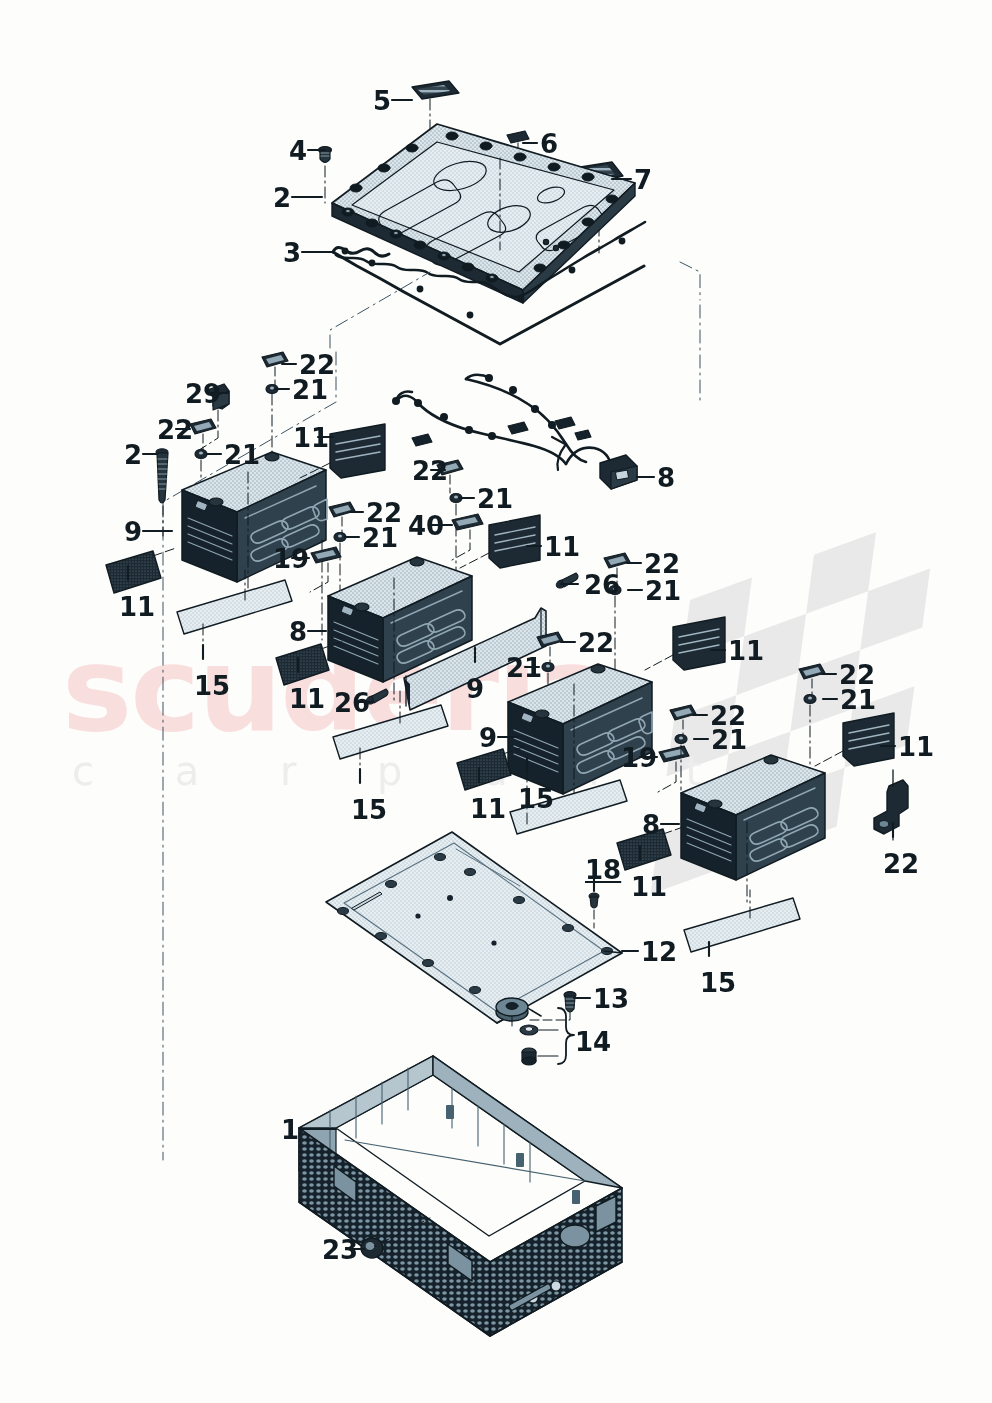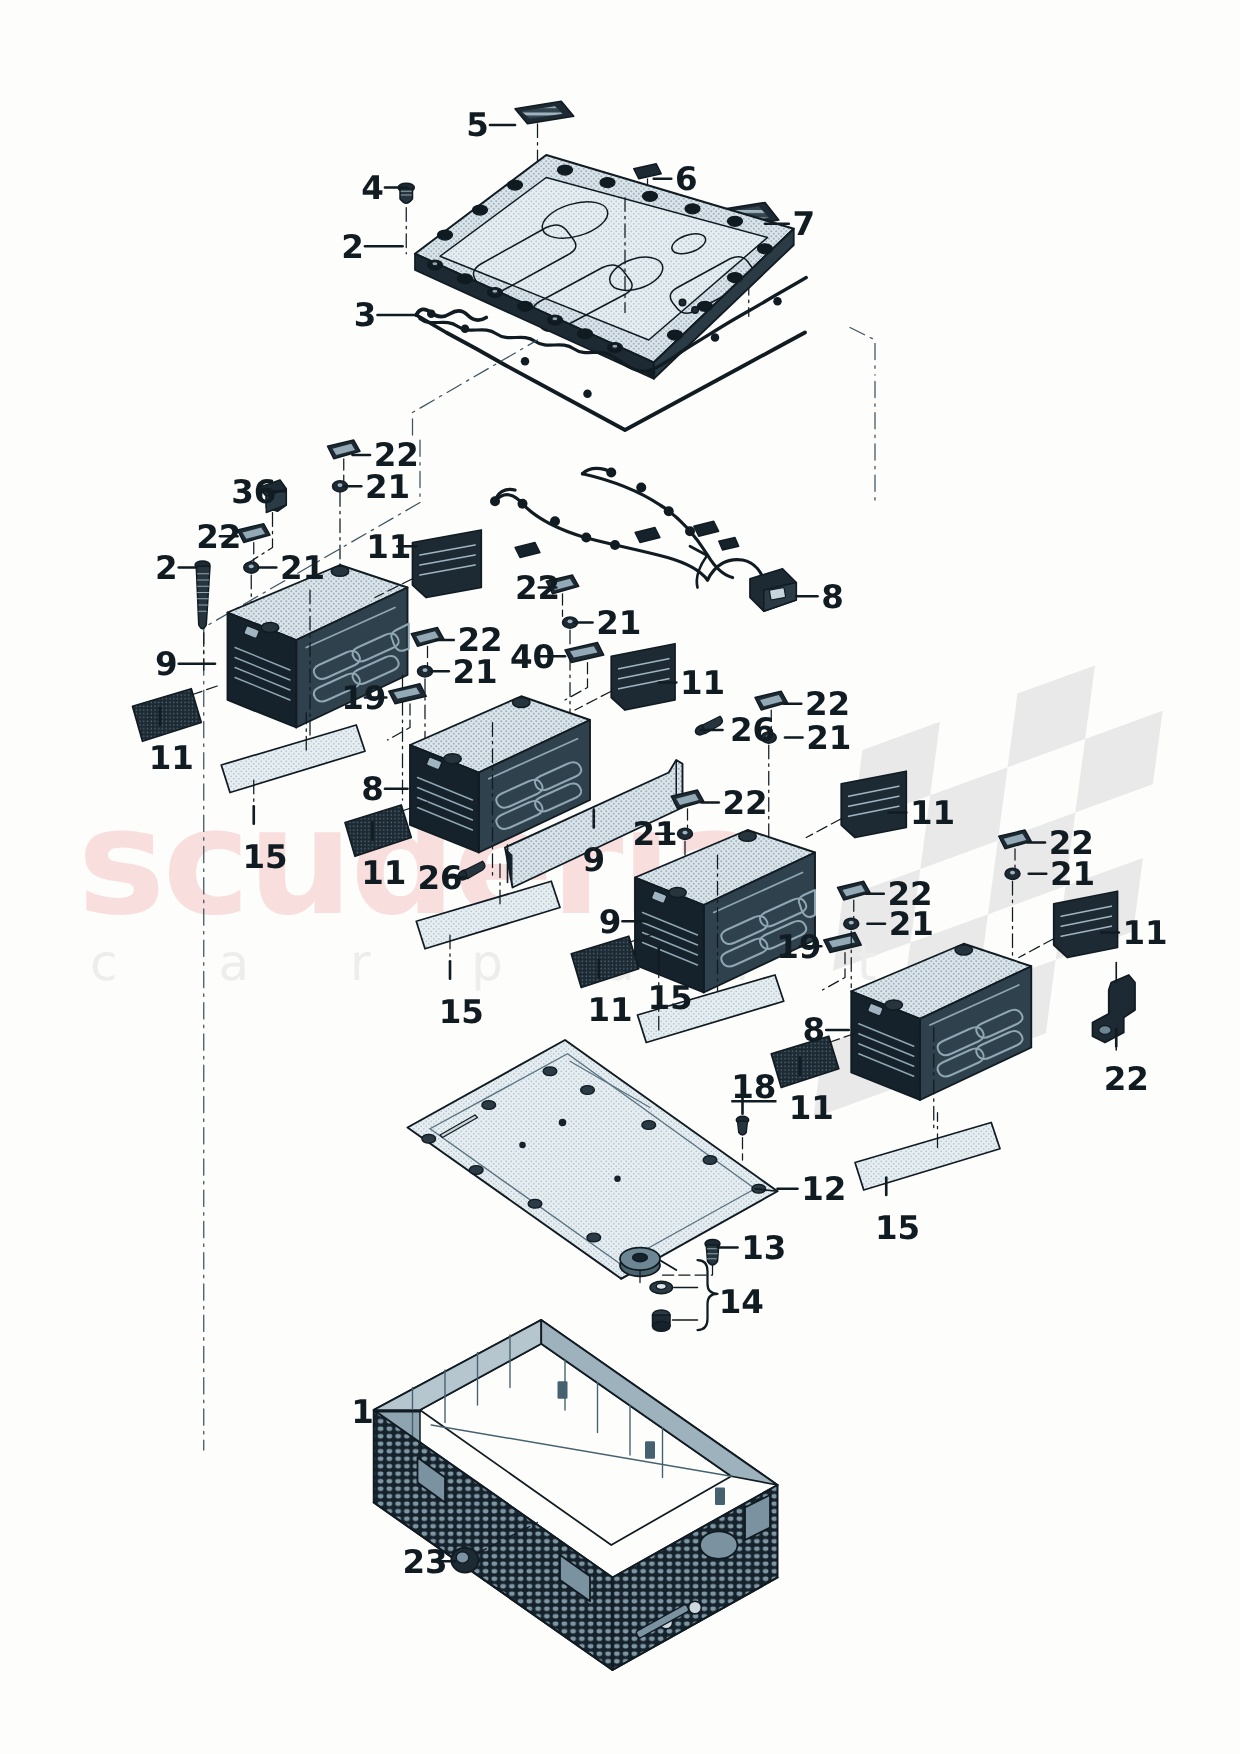--- a/index.html
+++ b/index.html
@@ -778,19 +778,19 @@
       <div class="num" style="left: 840px; top: 687px;">21</div>
       <div class="num" style="left: 299px; top: 352px;">22</div>
       <div class="num" style="left: 157px; top: 417px;">22</div>
       <div class="num" style="left: 366px; top: 500px;">22</div>
       <div class="num" style="left: 412px; top: 458px;">22</div>
       <div class="num" style="left: 644px; top: 551px;">22</div>
       <div class="num" style="left: 578px; top: 630px;">22</div>
       <div class="num" style="left: 710px; top: 703px;">22</div>
       <div class="num" style="left: 839px; top: 662px;">22</div>
       <div class="num" style="left: 322px; top: 1237px;">23</div>
-      <div class="num" style="left: 185px; top: 381px;">36</div>
+      <div class="num" style="left: 185px; top: 381px;">29</div>
       <div class="num" style="left: 883px; top: 851px;">22</div>
       <div class="num" style="left: 334px; top: 690px;">26</div>
       <div class="num" style="left: 584px; top: 572px;">26</div>
     </div>
 
 </div>
 
 </body></html>

